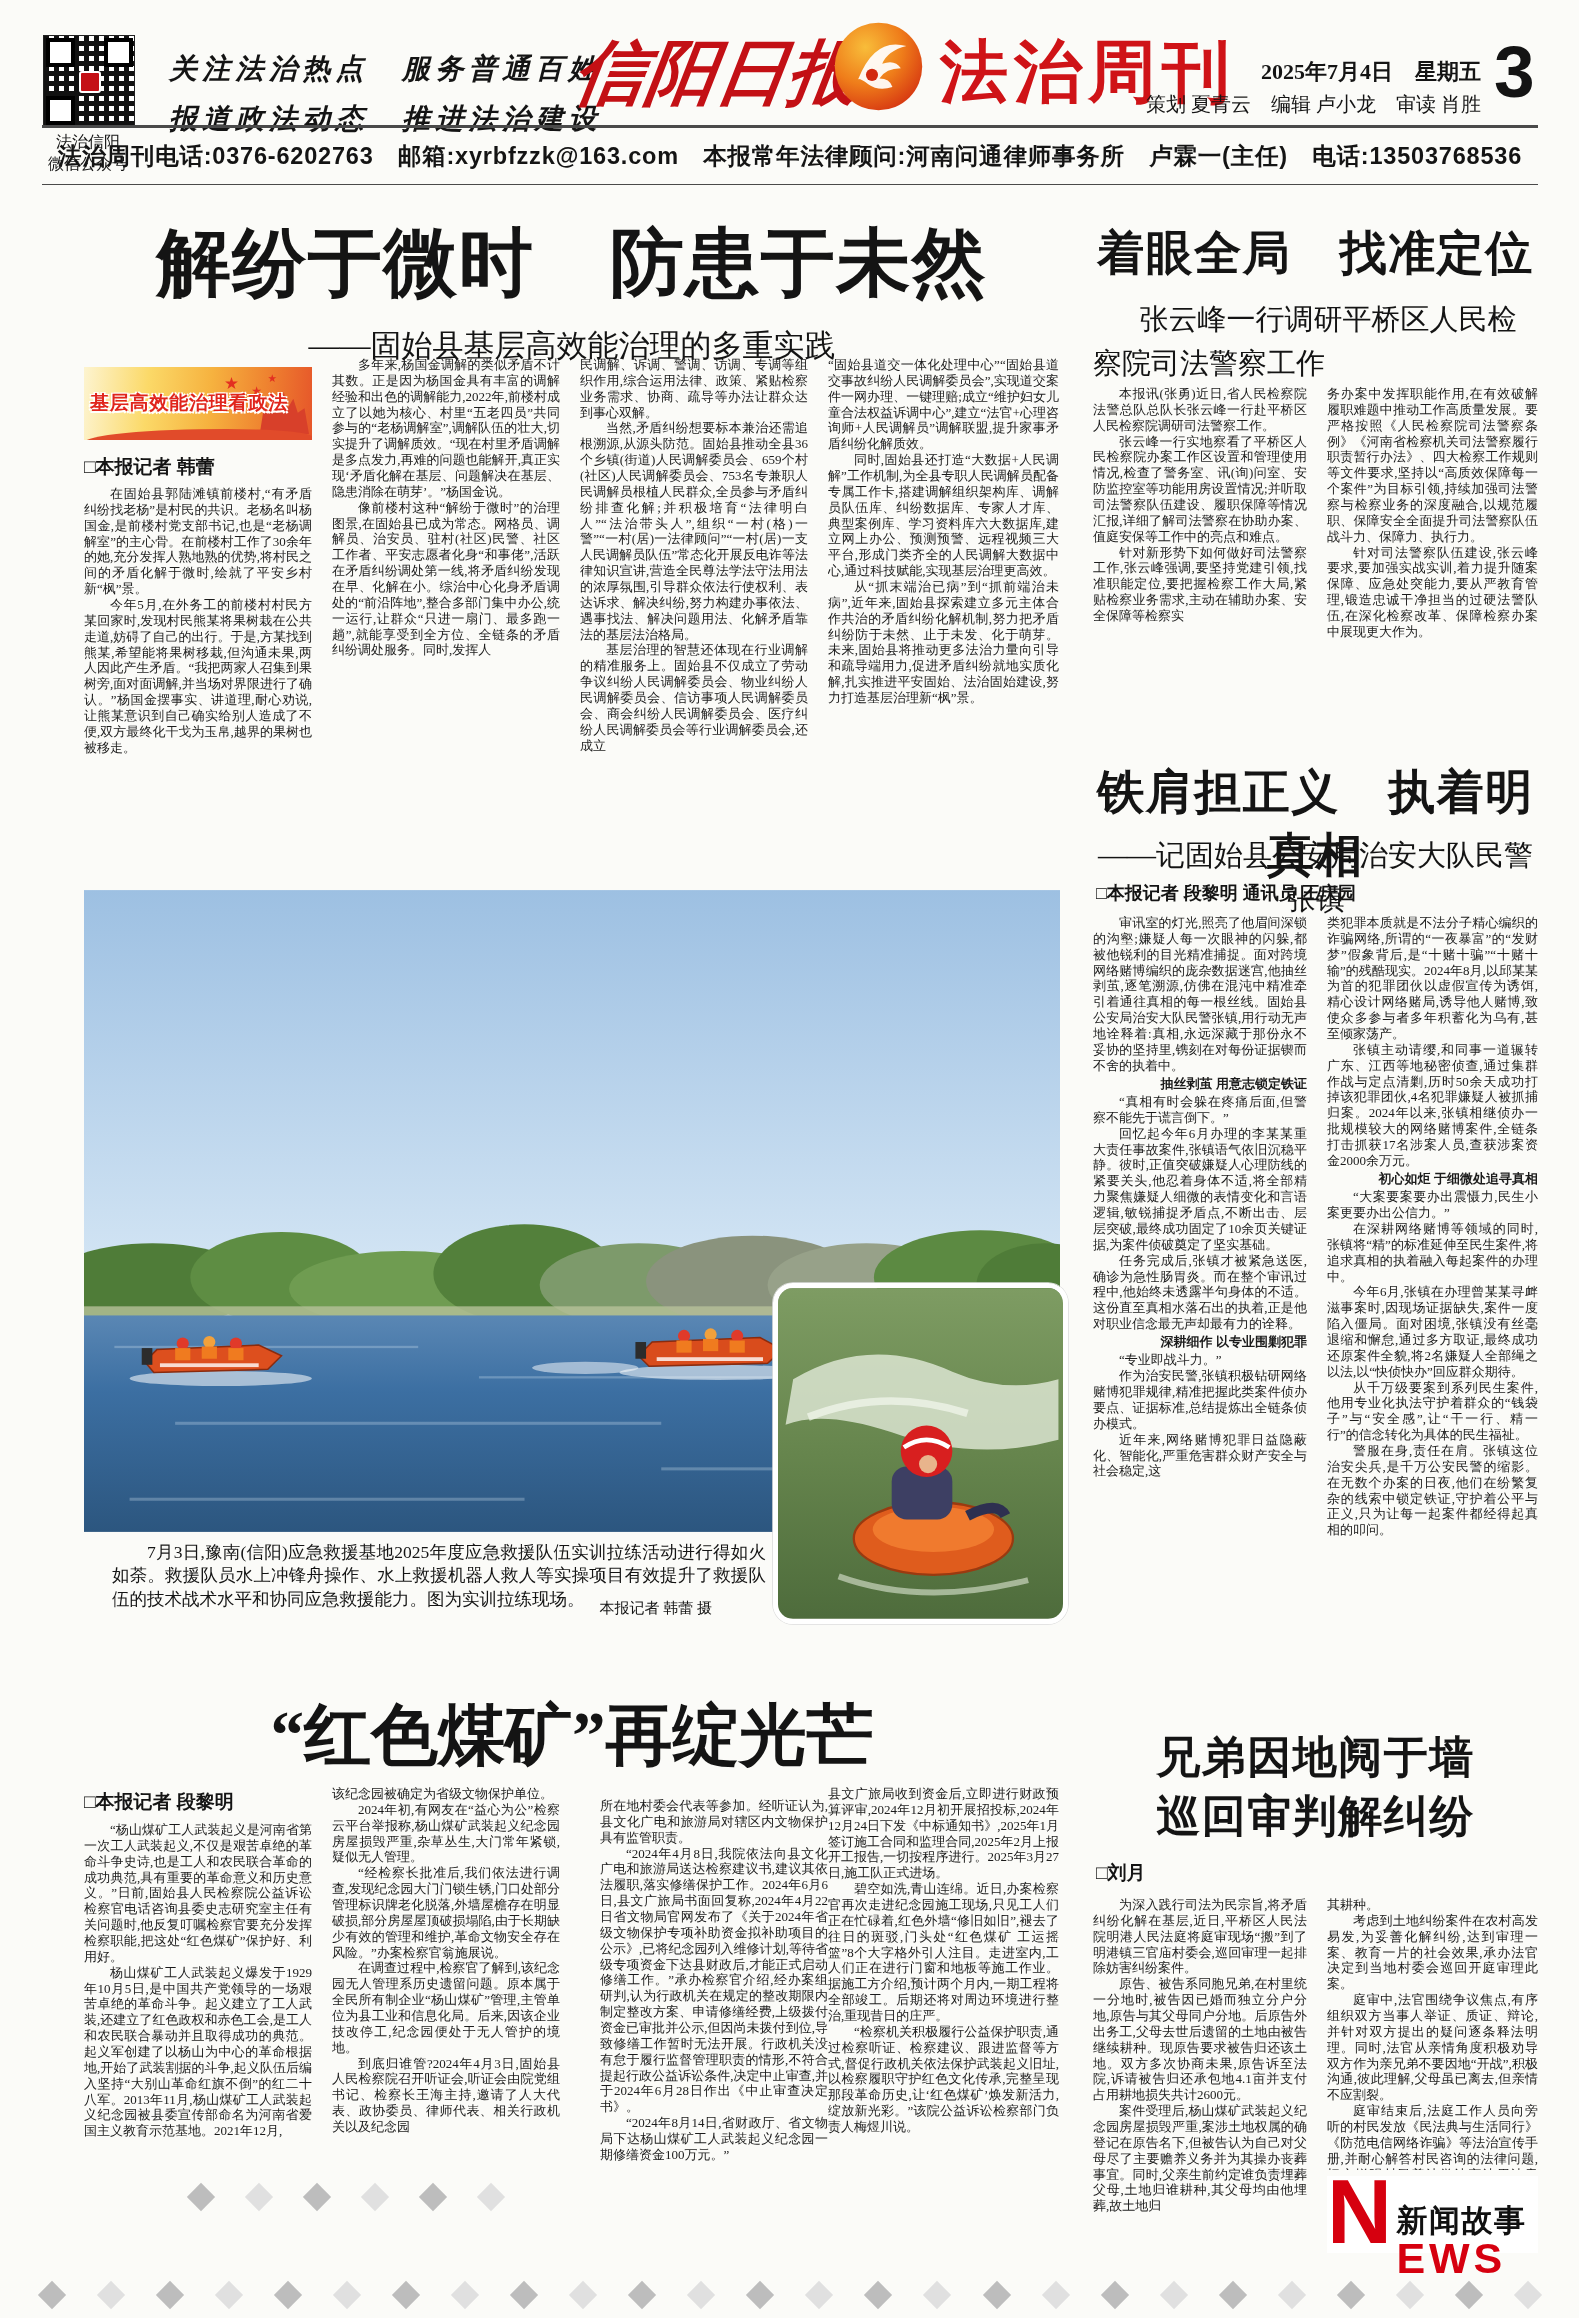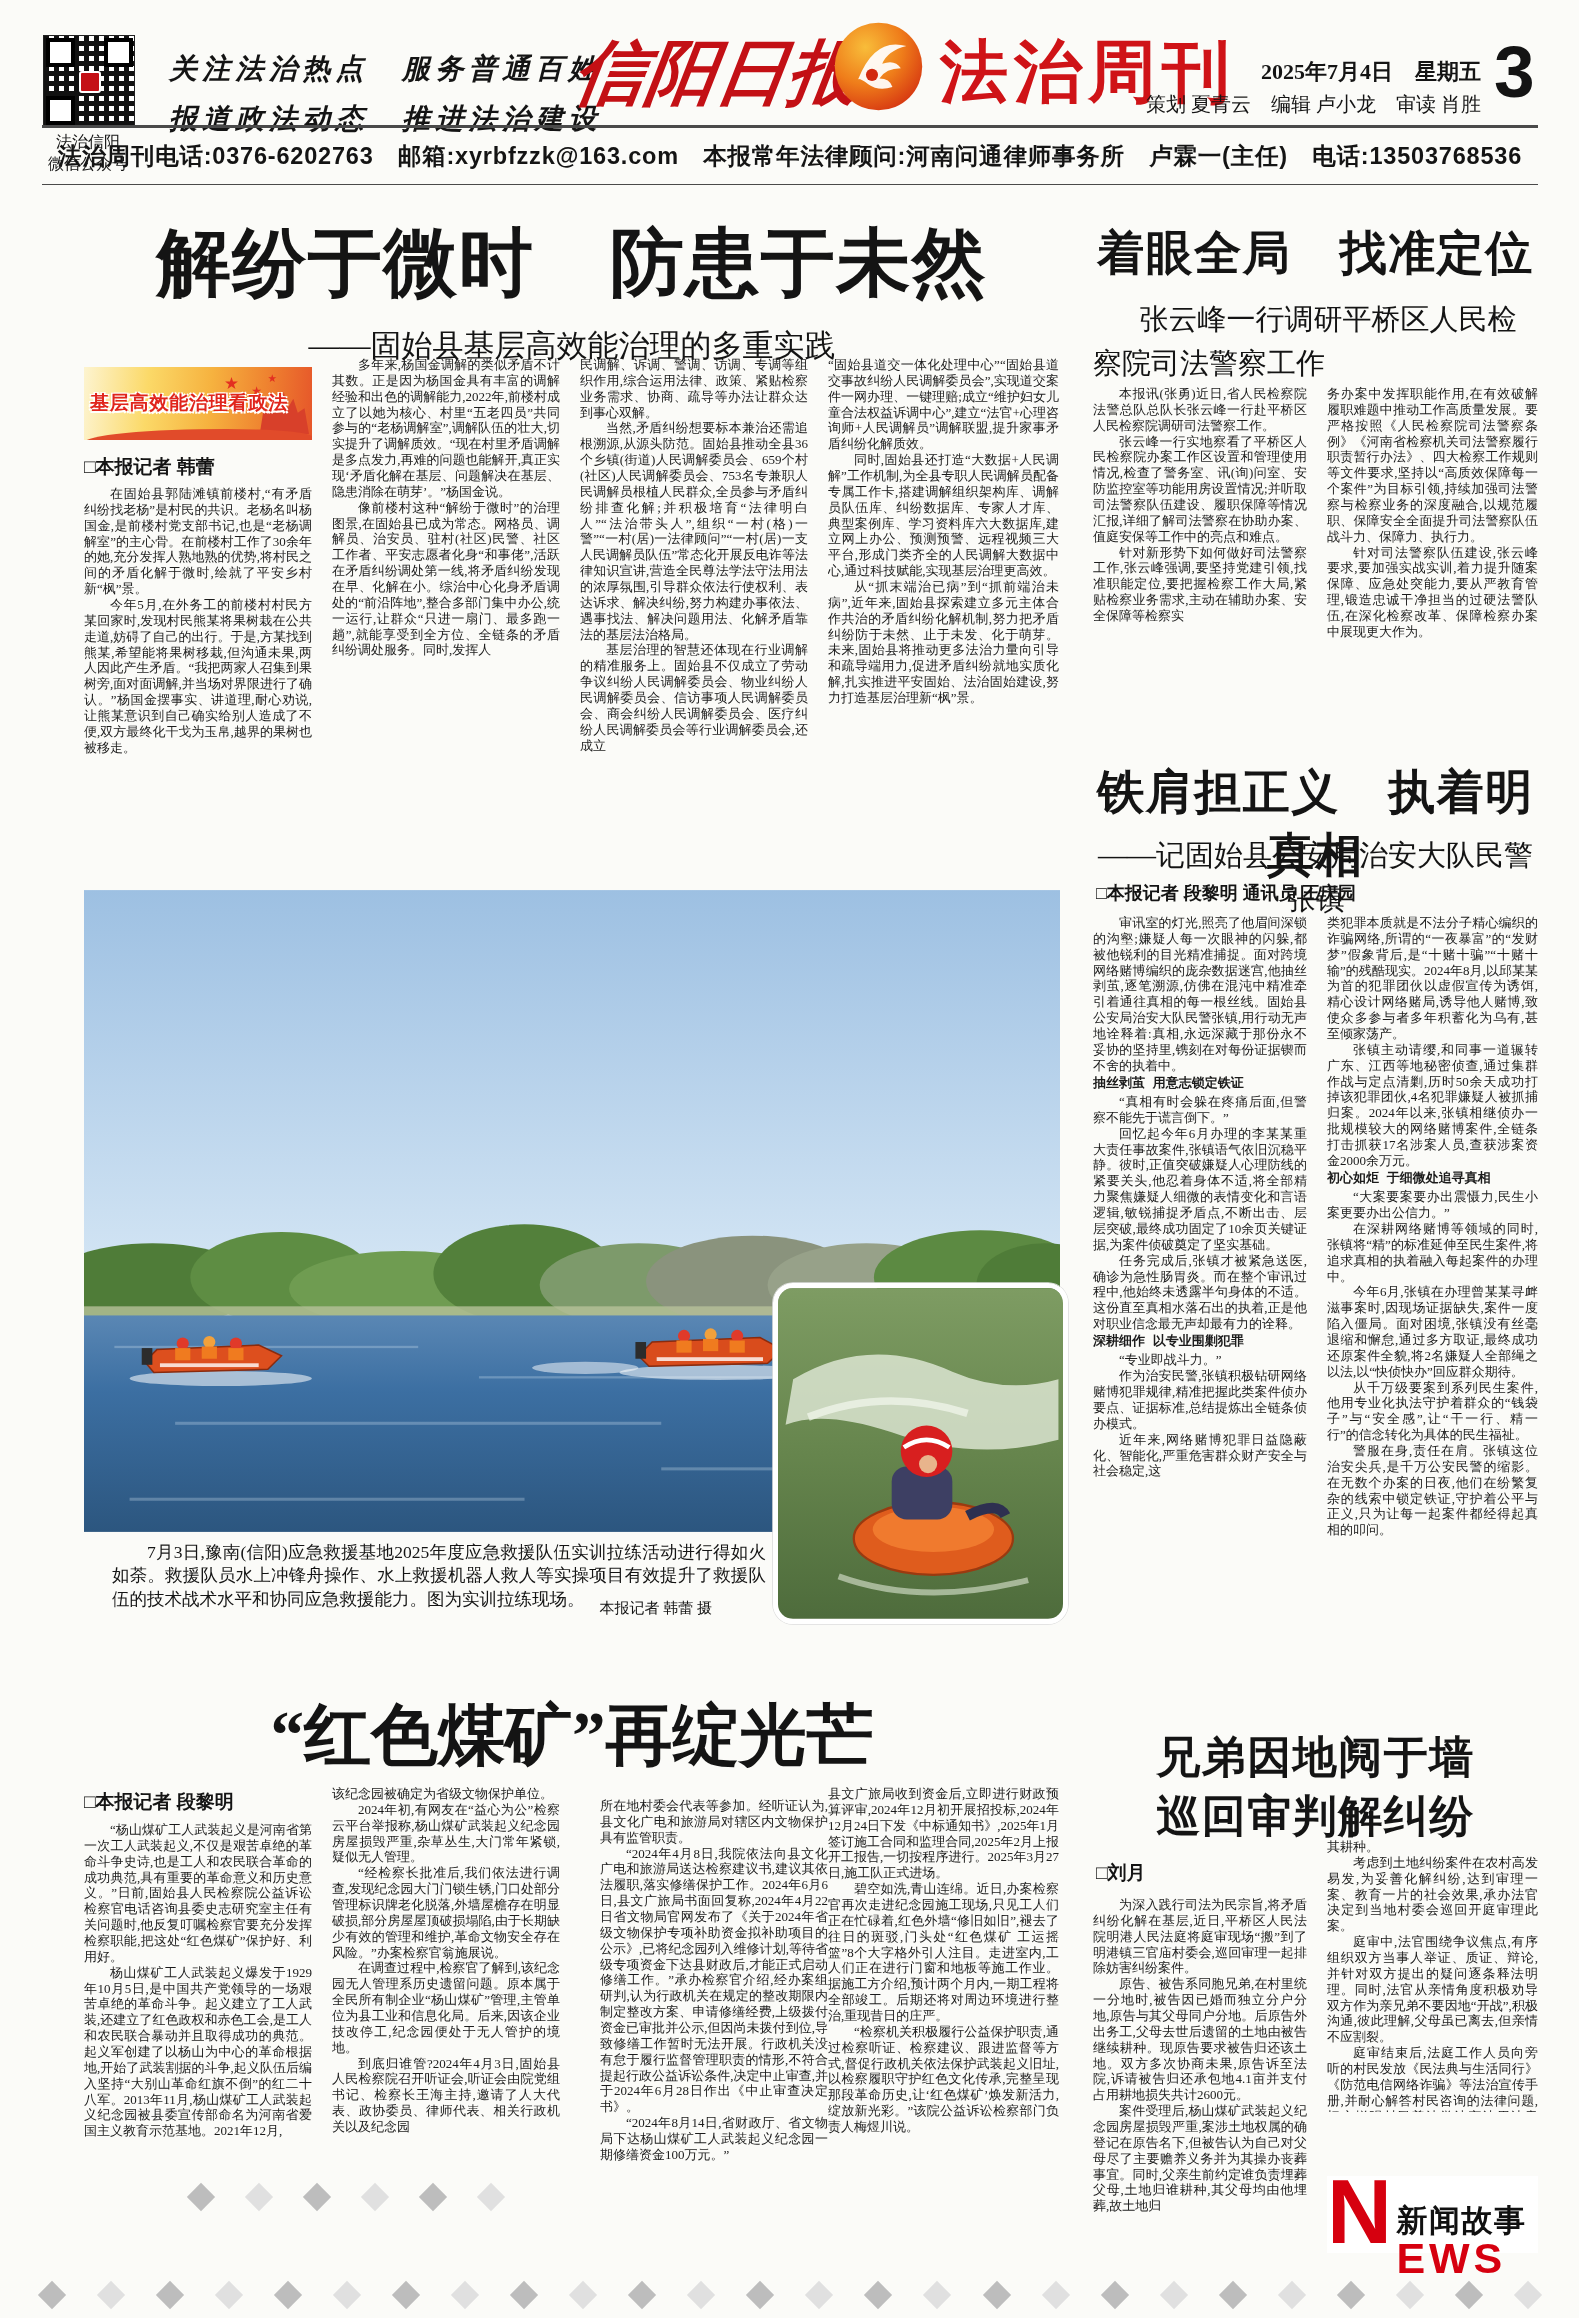--- a/index.html
+++ b/index.html
@@ -33,21 +33,21 @@
   .main-subtitle{left:84px;top:325px;width:976px;text-align:center;font-size:31px;}
   .bl-headline{left:84px;top:1690px;width:976px;text-align:center;font-size:67px;font-weight:900;}
   .ra-headline{width:445px;text-align:center;font-size:47px;font-weight:900;letter-spacing:1.5px;}
   .ra-subtitle{width:445px;font-size:29px;line-height:1.5;}
   .byline{font-size:19px;font-weight:bold;font-family:"Liberation Sans",sans-serif;}
 
   
   .col{position:absolute;font-size:13px;line-height:1.22;text-align:justify;overflow:hidden;color:#1b1b1b;}
   .col p{margin:0;text-indent:2em;}
   .col p.cont{text-indent:0;}
-  .col .subhead{font-weight:bold;text-align:left;font-family:Liberation Mono, monospace;margin:2.3px 0;}
+  .col .subhead{font-weight:bold;text-align:right;font-family:Liberation Sans, sans-serif;margin:2.3px 0;}
 
   
   .banner{left:84px;top:367px;width:228px;height:73px;overflow:hidden;
           background:linear-gradient(95deg,#fdf4d0 0%,#fbd968 28%,#f6b23f 55%,#ef8430 78%,#e6562a 100%);}
   .banner .txt{position:absolute;left:6px;top:23px;font-size:19px;font-weight:900;color:#e0251c;letter-spacing:0.8px;
           font-family:"Liberation Sans",sans-serif;
           text-shadow:-1.5px -1.5px 0 #fff,1.5px -1.5px 0 #fff,-1.5px 1.5px 0 #fff,1.5px 1.5px 0 #fff;}
   .banner .star{position:absolute;color:#e33021;font-size:16.7px;}
   .banner .wave{position:absolute;left:0;bottom:-3px;width:100%;height:13.7px;background:#e14b2a;border-radius:100% 60% 0 0/160% 90% 0 0;}
   .banner .sil{position:absolute;right:3px;bottom:6px;width:56px;height:47px;background:#d8402a;
@@ -306,21 +306,21 @@
   <div class="abs ra-headline" style="left:1093px;top:1728px;font-size:44px;line-height:1.35;">
     <div>兄弟因地阋于墙</div>
     <div>巡回审判解纠纷</div>
   </div>
   <div class="abs byline" style="left:1096px;top:1860px;">□刘月</div>
   <div class="col" style="left:1093px;top:1897px;width:214px;height:355px;">
       <p>为深入践行司法为民宗旨,将矛盾纠纷化解在基层,近日,平桥区人民法院明港人民法庭将庭审现场“搬”到了明港镇三官庙村委会,巡回审理一起排除妨害纠纷案件。</p>
       <p>原告、被告系同胞兄弟,在村里统一分地时,被告因已婚而独立分户分地,原告与其父母同户分地。后原告外出务工,父母去世后遗留的土地由被告继续耕种。现原告要求被告归还该土地。双方多次协商未果,原告诉至法院,诉请被告归还承包地4.1亩并支付占用耕地损失共计2600元。</p>
       <p>案件受理后,杨山煤矿武装起义纪念园房屋损毁严重,案涉土地权属的确登记在原告名下,但被告认为自己对父母尽了主要赡养义务并为其操办丧葬事宜。同时,父亲生前约定谁负责埋葬父母,土地归谁耕种,其父母均由他埋葬,故土地归</p>
     </div>
-  <div class="col" style="left:1327px;top:1839px;width:211px;height:273px;">
+  <div class="col" style="left:1327px;top:1897px;width:211px;height:273px;">
       <p class="cont">其耕种。</p>
       <p>考虑到土地纠纷案件在农村高发易发,为妥善化解纠纷,达到审理一案、教育一片的社会效果,承办法官决定到当地村委会巡回开庭审理此案。</p>
       <p>庭审中,法官围绕争议焦点,有序组织双方当事人举证、质证、辩论,并针对双方提出的疑问逐条释法明理。同时,法官从亲情角度积极劝导双方作为亲兄弟不要因地“开战”,积极沟通,彼此理解,父母虽已离去,但亲情不应割裂。</p>
       <p>庭审结束后,法庭工作人员向旁听的村民发放《民法典与生活同行》《防范电信网络诈骗》等法治宣传手册,并耐心解答村民咨询的法律问题,切实增强村民尊法学法守法用法意识。</p>
     </div>
 
   <div class="abs news-logo">
     <span class="news-n">N</span>
     <span class="news-right">
       <span class="news-cn">新闻故事</span>

